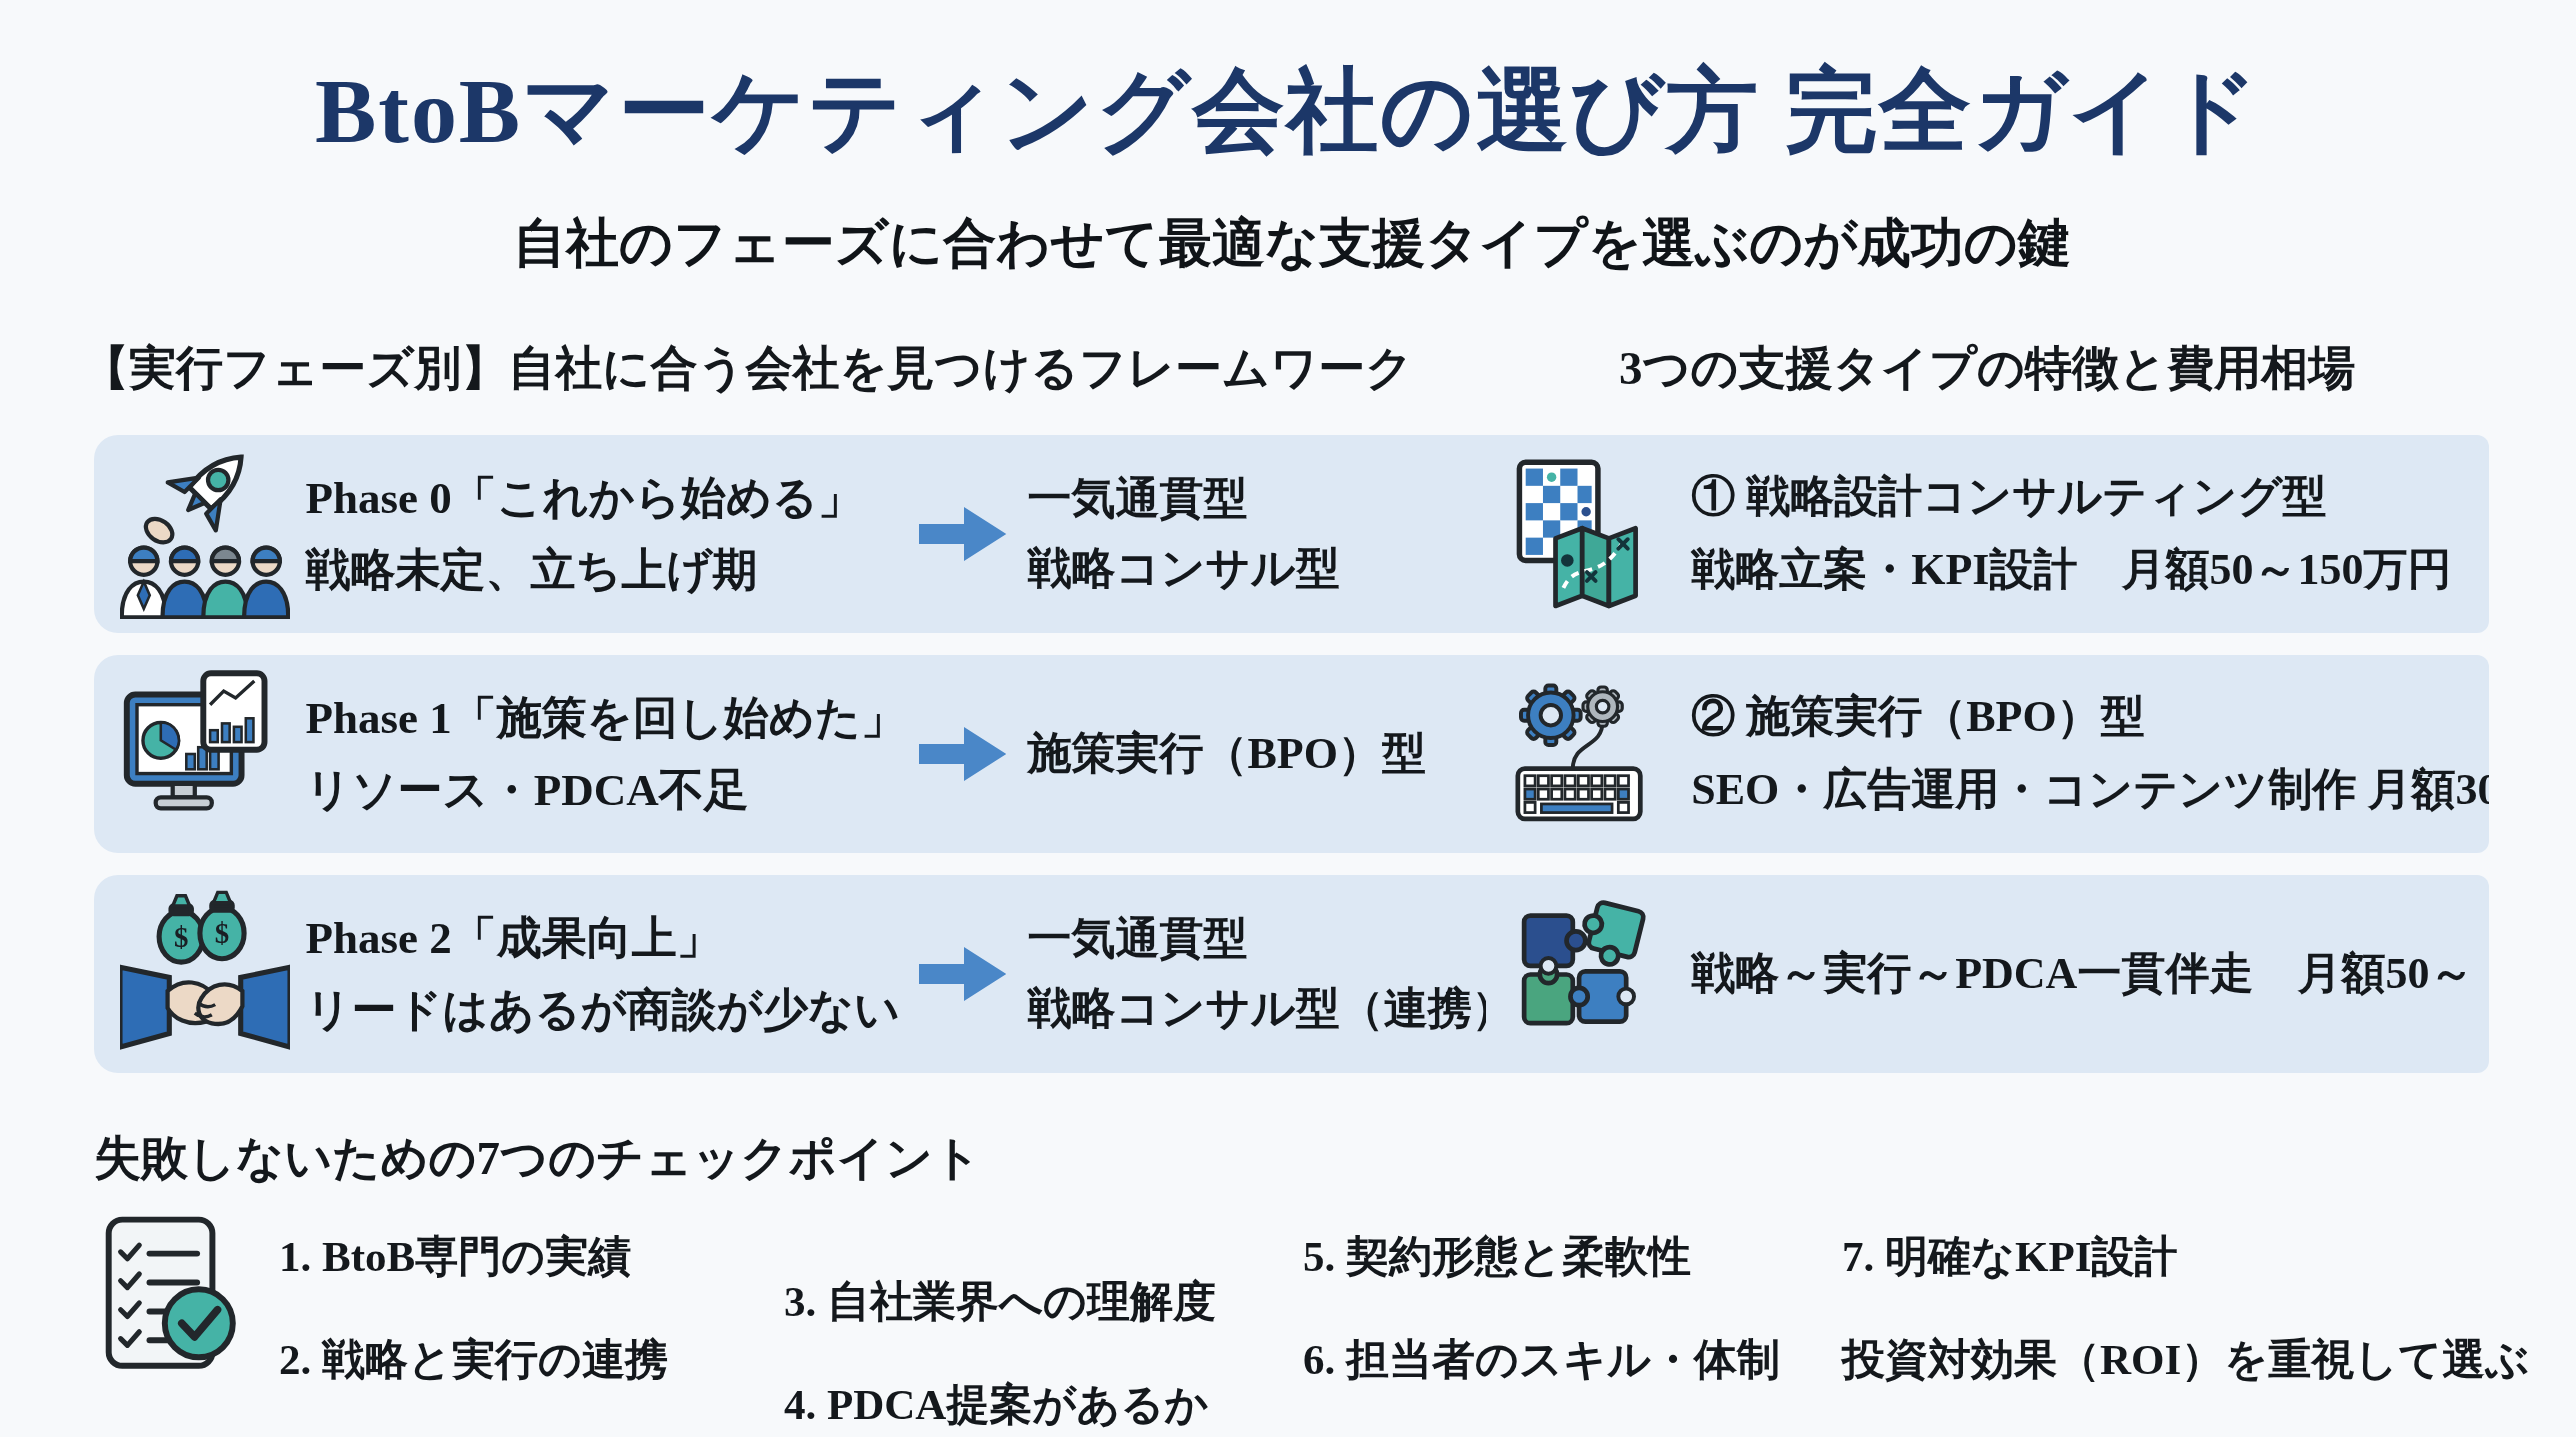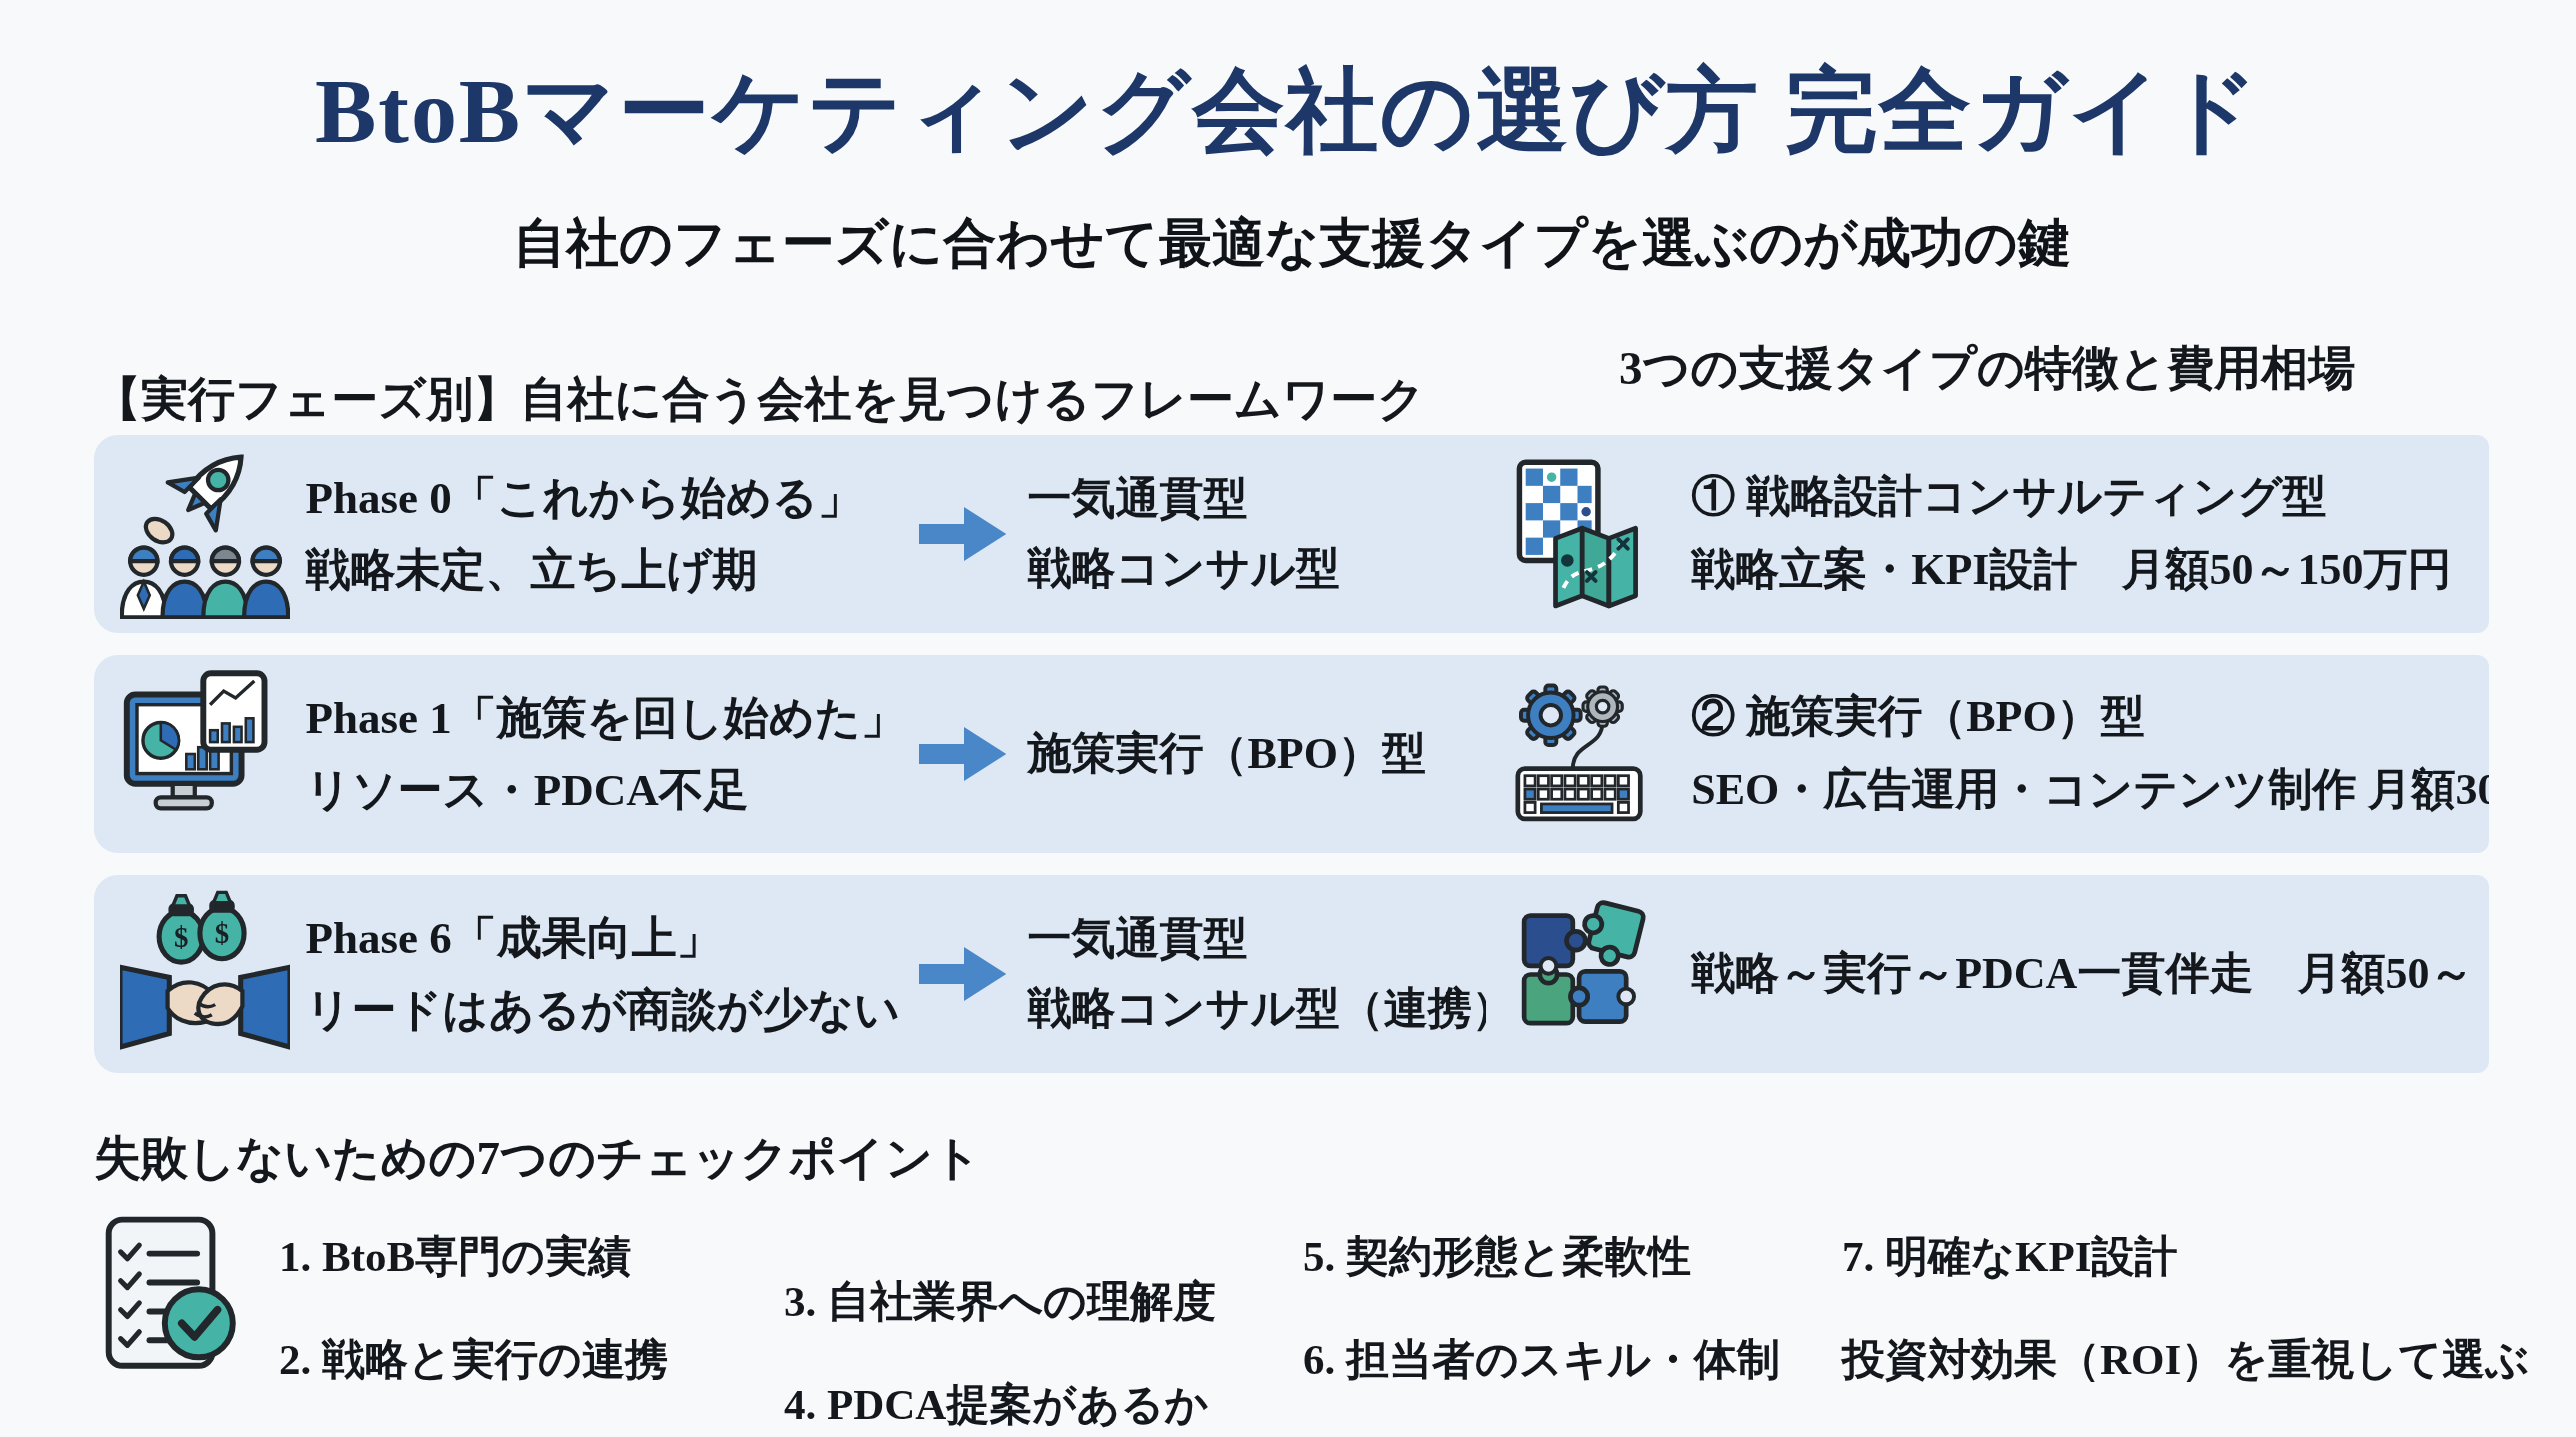--- a/index.html
+++ b/index.html
@@ -15,21 +15,21 @@
     text-align:center; font-size:92px; font-weight:900;
     color:#1c3768; letter-spacing:1.9px;
   }
   .subtitle {
     position:absolute; top:208px; left:4px; width:100%;
     text-align:center; font-size:53px; font-weight:800; color:#101418;
   }
   .section-heading {
     position:absolute; font-size:47px; font-weight:800; color:#14181c; white-space:nowrap;
   }
-  .framework-heading { left:94px;  top:337px;margin-top:31px; }
+  .framework-heading { left:82px;  top:337px; }
   .support-heading   { left:1619px; top:337px; }
   .checkpoints-heading { left:94px; top:1127px; }
 
   .phase-row {
     position:absolute; left:94px; width:1602px; height:198px;
     background:#dde8f4; border-radius:24px;
     display:flex; align-items:center; overflow:hidden;
   }
   .type-card {
     position:absolute; left:1486px; width:1003px; height:198px;
@@ -157,21 +157,21 @@
         <text x="72" y="68" text-anchor="middle" font-size="34" font-weight="bold" fill="#1a1f24">$</text>
         <text x="120" y="64" text-anchor="middle" font-size="34" font-weight="bold" fill="#1a1f24">$</text>
         <polygon points="0,92 58,104 58,170 0,186" fill="#2e6db5" stroke="#22272b" stroke-width="6"></polygon>
         <polygon points="200,92 142,104 142,170 200,186" fill="#2e6db5" stroke="#22272b" stroke-width="6"></polygon>
         <path d="M56 120 C74 104 96 108 110 124 C120 135 117 152 101 156 C80 162 63 152 56 140 Z" fill="#ecd9c6" stroke="#22272b" stroke-width="5"></path>
         <path d="M144 120 C126 106 106 112 96 128 C88 140 93 155 108 158 C127 162 138 150 144 138 Z" fill="#ecd9c6" stroke="#22272b" stroke-width="5"></path>
         <path d="M92 134 q10 8 20 2 M88 146 q10 8 20 2" fill="none" stroke="#22272b" stroke-width="4"></path>
       </svg>
     </div>
     <div class="phase-text">
-      <div>Phase 6「成果向上」</div>
+      <div>Phase 2「成果向上」</div>
       <div>リードはあるが商談が少ない</div>
     </div>
     <div class="arrow">
       <svg viewBox="0 0 100 72">
           <polygon points="0,25 50,25 50,6 97,36 50,66 50,47 0,47" fill="#4a87c8"></polygon>
         </svg>
     </div>
     <div class="result">
       <div>一気通貫型</div>
       <div>戦略コンサル型（連携）</div>

